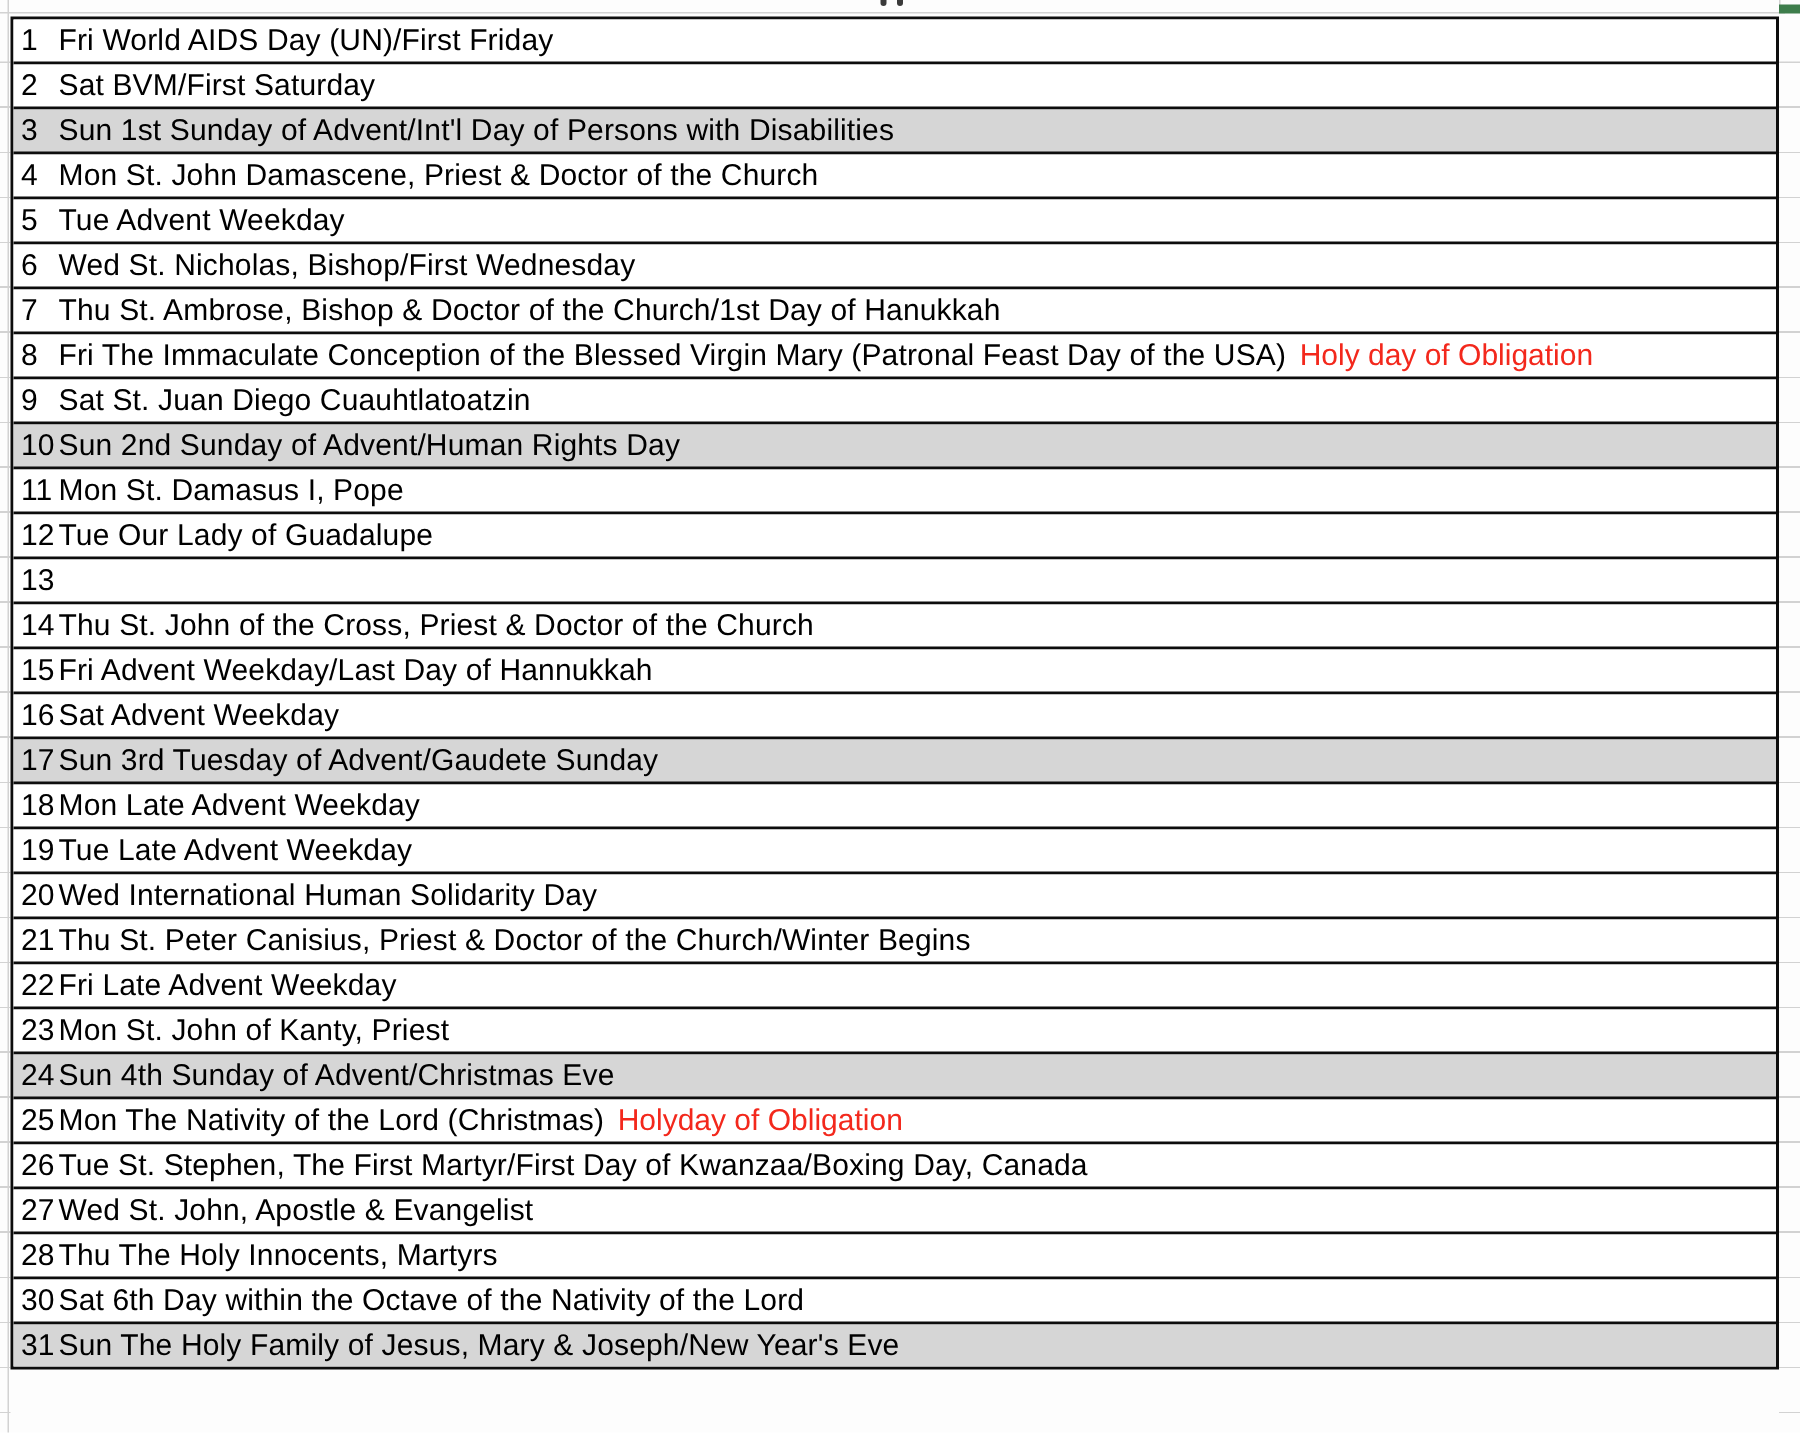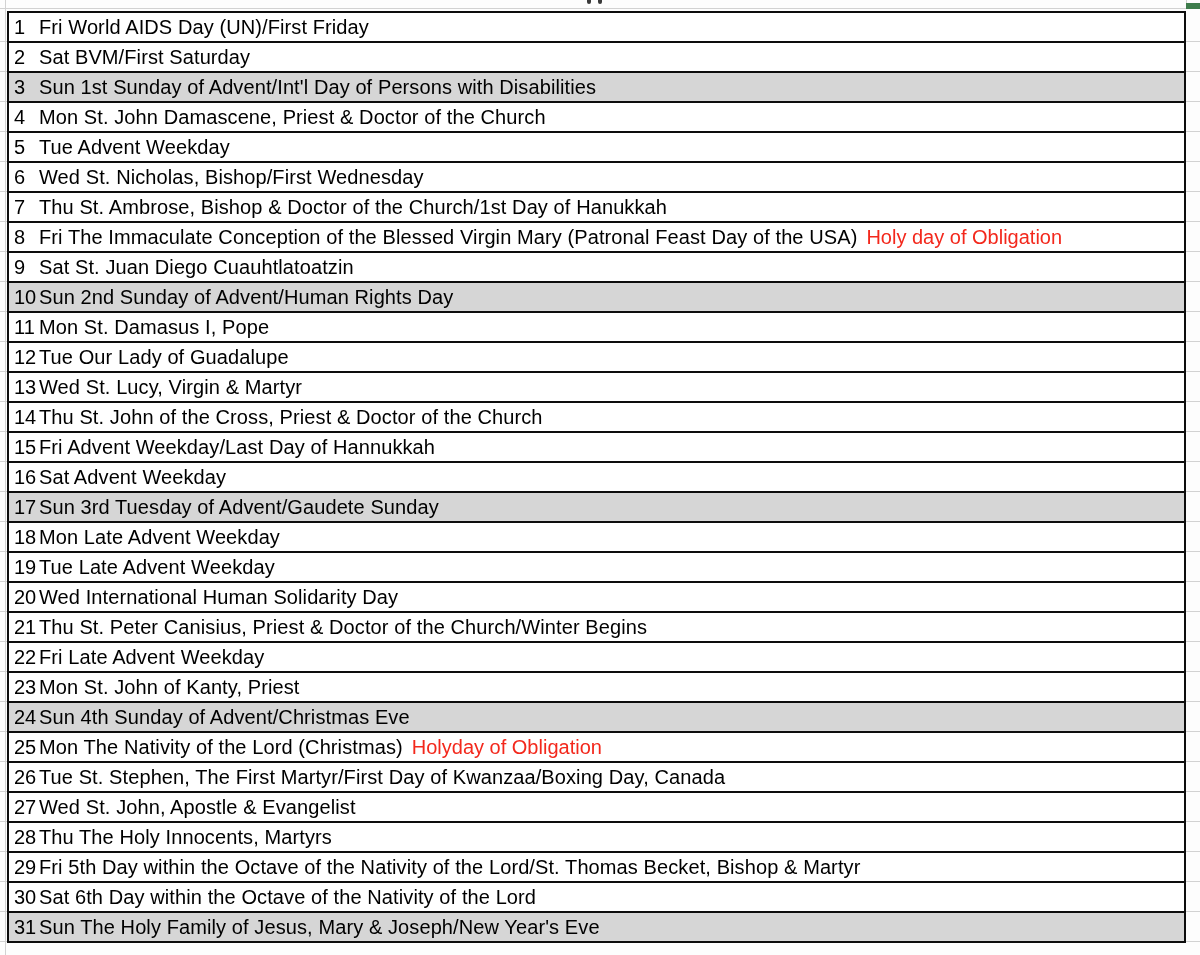--- a/index.html
+++ b/index.html
@@ -117,21 +117,20 @@
     <span class="txt">Mon St. Damasus I, Pope</span>
 
   </div>
       <div class="row">
     <span class="num">12</span>
     <span class="txt">Tue Our Lady of Guadalupe</span>
 
   </div>
       <div class="row">
     <span class="num">13</span>
-    <span class="txt">Wed St. Lucy, Virgin &amp; Martyr</span>
 
   </div>
       <div class="row">
     <span class="num">14</span>
     <span class="txt">Thu St. John of the Cross, Priest &amp; Doctor of the Church</span>
 
   </div>
       <div class="row">
     <span class="num">15</span>
     <span class="txt">Fri Advent Weekday/Last Day of Hannukkah</span>
@@ -196,25 +195,20 @@
     <span class="num">27</span>
     <span class="txt">Wed St. John, Apostle &amp; Evangelist</span>
 
   </div>
       <div class="row">
     <span class="num">28</span>
     <span class="txt">Thu The Holy Innocents, Martyrs</span>
 
   </div>
       <div class="row">
-    <span class="num">29</span>
-    <span class="txt">Fri 5th Day within the Octave of the Nativity of the Lord/St. Thomas Becket, Bishop &amp; Martyr</span>
-
-  </div>
-      <div class="row">
     <span class="num">30</span>
     <span class="txt">Sat 6th Day within the Octave of the Nativity of the Lord</span>
 
   </div>
       <div class="row shaded">
     <span class="num">31</span>
     <span class="txt">Sun The Holy Family of Jesus, Mary &amp; Joseph/New Year's Eve</span>
 
   </div>
     </div>

